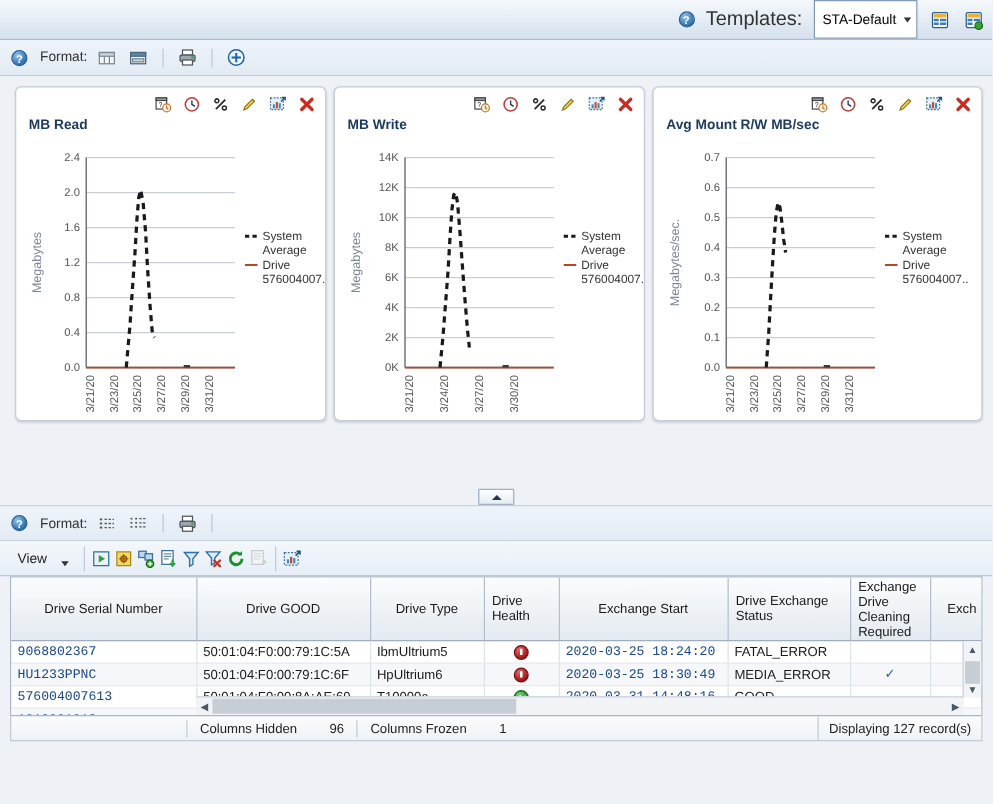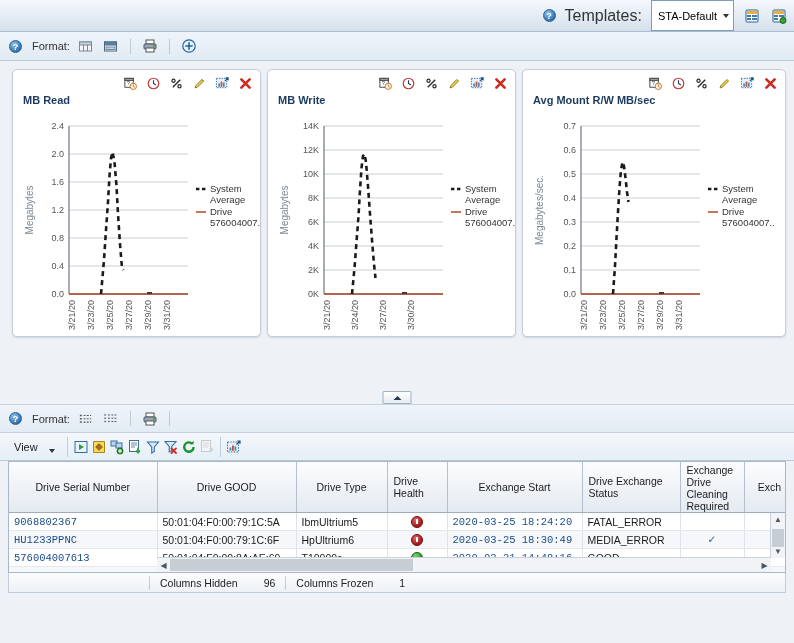--- a/index.html
+++ b/index.html
@@ -765,13 +765,14 @@
   <div class="sb-div"></div>
   <div class="sb-cell">
     <span>Columns Hidden</span>
     <span>96</span>
   </div>
   <div class="sb-div"></div>
   <div class="sb-cell">
     <span>Columns Frozen</span>
     <span>1</span>
   </div>
+  <div class="sb-right">Displaying 127 record(s)</div>
 </div>
 
 </body></html>

